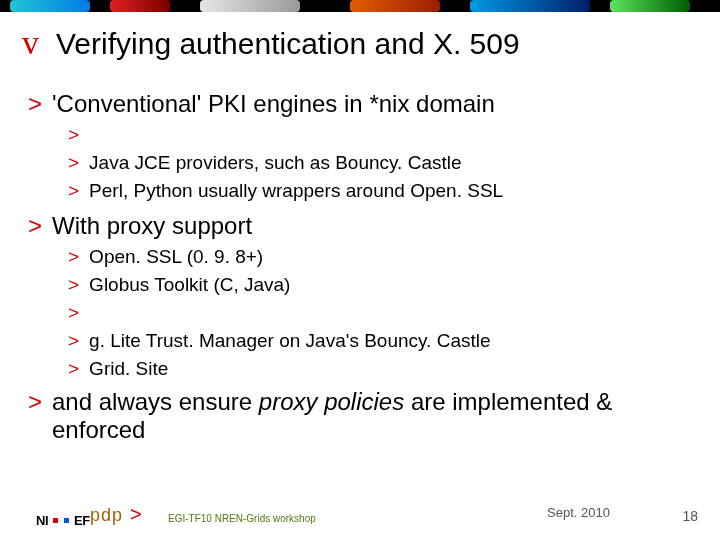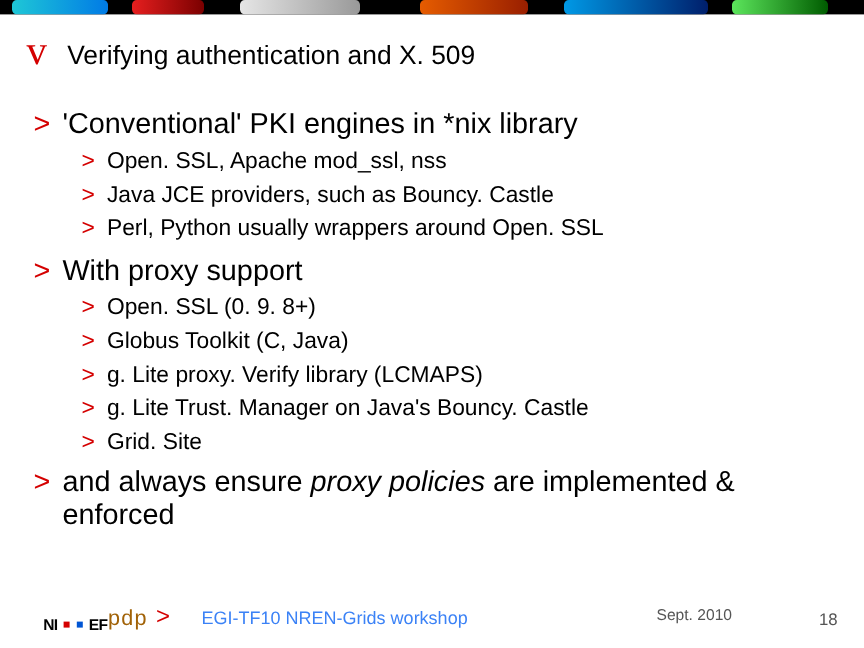--- a/index.html
+++ b/index.html
@@ -8,38 +8,38 @@
   .topband { position: absolute; top: 0; left: 0; width: 720px; height: 12px; background: #000; overflow: hidden; }
   .topband .streak { position: absolute; height: 12px; top: 0; border-radius: 4px; opacity: 0.9; }
   .streak.s1 { left: 10px; width: 80px; background: linear-gradient(90deg, #2de, #08f); }
   .streak.s2 { left: 110px; width: 60px; background: linear-gradient(90deg, #f22, #800); }
   .streak.s3 { left: 200px; width: 100px; background: linear-gradient(90deg, #fff, #aaa); }
   .streak.s4 { left: 350px; width: 90px; background: linear-gradient(90deg, #f60, #a20); }
   .streak.s5 { left: 470px; width: 120px; background: linear-gradient(90deg, #0af, #027); }
   .streak.s6 { left: 610px; width: 80px; background: linear-gradient(90deg, #6f6, #060); }
   .title-row { position: absolute; top: 24px; left: 22px; display: flex; align-items: baseline; gap: 16px; }
   .vmark { color: #d40000; font-family: Georgia, "Times New Roman", serif; font-size: 34px; font-weight: 400; letter-spacing: 1px; }
-  .title { font-size: 22px; font-weight: 400; }
+  .title { font-size: 30px; font-weight: 400; }
   .body { position: absolute; top: 80px; left: 28px; width: 660px; }
   .l1 { font-size: 24px; margin-top: 10px; display: flex; gap: 10px; }
   .l1 .b { color: #d40000; font-weight: 400; }
   .l2 { font-size: 19px; margin-top: 6px; margin-left: 40px; display: flex; gap: 10px; }
   .l2 .b { color: #d40000; font-weight: 400; }
   .l1-note { font-size: 24px; margin-top: 8px; display: flex; gap: 10px; }
   .l1-note .txt { font-style: normal; }
   .l1-note .txt em { font-style: italic; }
   .footer { position: absolute; bottom: 6px; left: 0; width: 720px; height: 30px; text-align: center; }
   .logo { position: absolute; left: 36px; bottom: 6px; display: flex; align-items: center; gap: 4px; }
   .logo-text { font-size: 13px; font-weight: bold; letter-spacing: -0.5px; }
   .logo-sq { display: inline-block; width: 5px; height: 5px; margin: 0 1px; }
   .sq-r { background: #d40000; }
   .sq-b { background: #0055d4; }
   .pdp { position: absolute; left: 90px; bottom: 8px; font-size: 18px; color: #a16207; letter-spacing: 1px; }
   .f-gt { position: absolute; left: 130px; bottom: 8px; color: #d40000; font-size: 20px; font-weight: 400; }
-  .f-center { position: absolute; left: 168px; bottom: 10px; font-size: 15px; color: #3b82f6; }
+  .f-center { position: absolute; left: 168px; bottom: 10px; font-size: 10px; color: #4d7c0f; }
   .f-date { position: absolute; right: 110px; bottom: 14px; font-size: 13px; color: #555; }
   .f-num { position: absolute; right: 22px; bottom: 10px; font-size: 14px; color: #555; }
 </style>
 </head>
 <body>
 
 <div class="slide">
   <div class="topband">
     <div class="streak s1"></div>
       <div class="streak s2"></div>
@@ -51,25 +51,24 @@
 
   <div class="title-row">
     <span class="vmark">v</span>
     <span class="title">Verifying authentication and X. 509</span>
   </div>
 
   <div class="body">
 
     <div class="l1">
       <span class="b">&gt;</span>
-      <span>'Conventional' PKI engines in *nix library</span>
+      <span>'Conventional' PKI engines in *nix domain</span>
     </div>
     <div class="l2">
       <span class="b">&gt;</span>
-      <span>Open. SSL, Apache mod_ssl, nss</span>
     </div>
     <div class="l2">
       <span class="b">&gt;</span>
       <span>Java JCE providers, such as Bouncy. Castle</span>
     </div>
     <div class="l2">
       <span class="b">&gt;</span>
       <span>Perl, Python usually wrappers around Open. SSL</span>
     </div>
 
@@ -80,21 +79,20 @@
     <div class="l2">
       <span class="b">&gt;</span>
       <span>Open. SSL (0. 9. 8+)</span>
     </div>
     <div class="l2">
       <span class="b">&gt;</span>
       <span>Globus Toolkit (C, Java)</span>
     </div>
     <div class="l2">
       <span class="b">&gt;</span>
-      <span>g. Lite proxy. Verify library (LCMAPS)</span>
     </div>
     <div class="l2">
       <span class="b">&gt;</span>
       <span>g. Lite Trust. Manager on Java's Bouncy. Castle</span>
     </div>
     <div class="l2">
       <span class="b">&gt;</span>
       <span>Grid. Site</span>
     </div>
 

